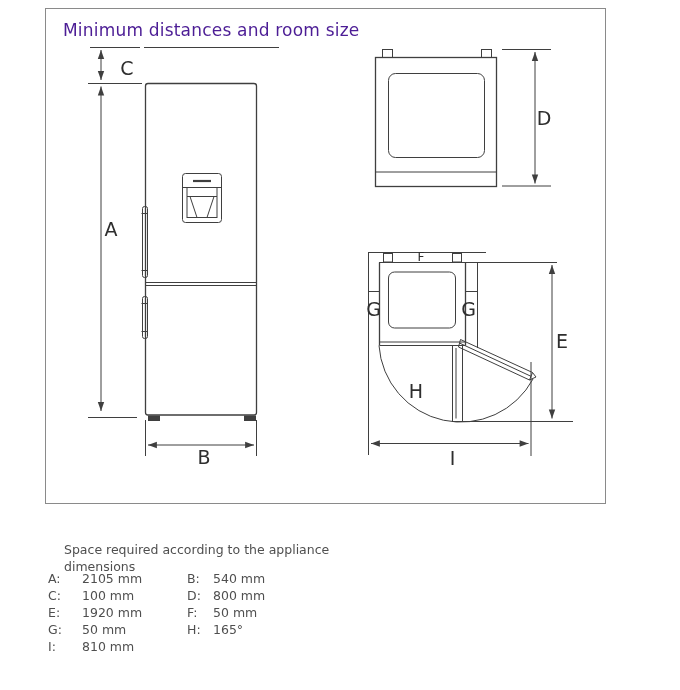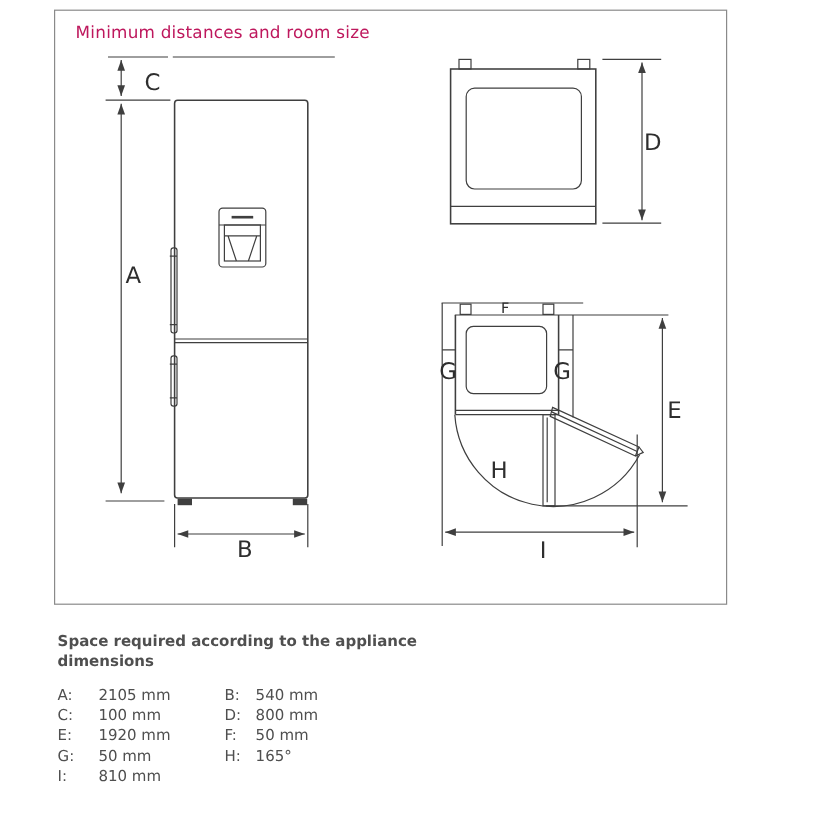--- a/index.html
+++ b/index.html
@@ -6,34 +6,34 @@
   .page {
     position:relative; width:680px; height:690px; background:#ffffff;
     font-family:"DejaVu Sans", sans-serif; overflow:hidden;
   }
   .panel {
     position:absolute; left:45px; top:8px; width:561px; height:496px;
     border:1px solid #8a8a8a; background:#ffffff; box-sizing:border-box;
   }
   .panel-title {
     position:absolute; left:17px; top:11px;
-    font-size:14px; color:#be185d; letter-spacing:0.2px; white-space:nowrap;
+    font-size:17px; color:#4c1d95; letter-spacing:0.2px; white-space:nowrap;
   }
   svg.diagram { position:absolute; left:0; top:0; }
   .ln  { stroke:#3f3f3f; fill:none; stroke-width:1; }
   .ln2 { stroke:#3f3f3f; fill:none; stroke-width:1.3; }
   .fl  { fill:#3f3f3f; stroke:none; }
   text.fig {
     fill:#2e2e2e; font-family:"DejaVu Sans", sans-serif; font-size:19px;
     text-anchor:middle;
   }
   text.fig-small { font-size:12px; }
   .caption {
-    position:absolute; left:48px; top:525px; margin:0;
-    font-size:12.5px; line-height:17px; color:#4f4f4f;font-weight:bold;
+    position:absolute; left:48px; top:525px; margin:16px;
+    font-size:12.5px; line-height:17px; color:#4f4f4f;
   }
   .dim-table {
     position:absolute; left:48px; top:570px;
     display:grid; grid-template-columns:34px 105px 26px auto;
     font-size:12.5px; line-height:17px; color:#4f4f4f;
   }
   .dim-table span { display:block; }
 </style>
 </head>
 <body>

